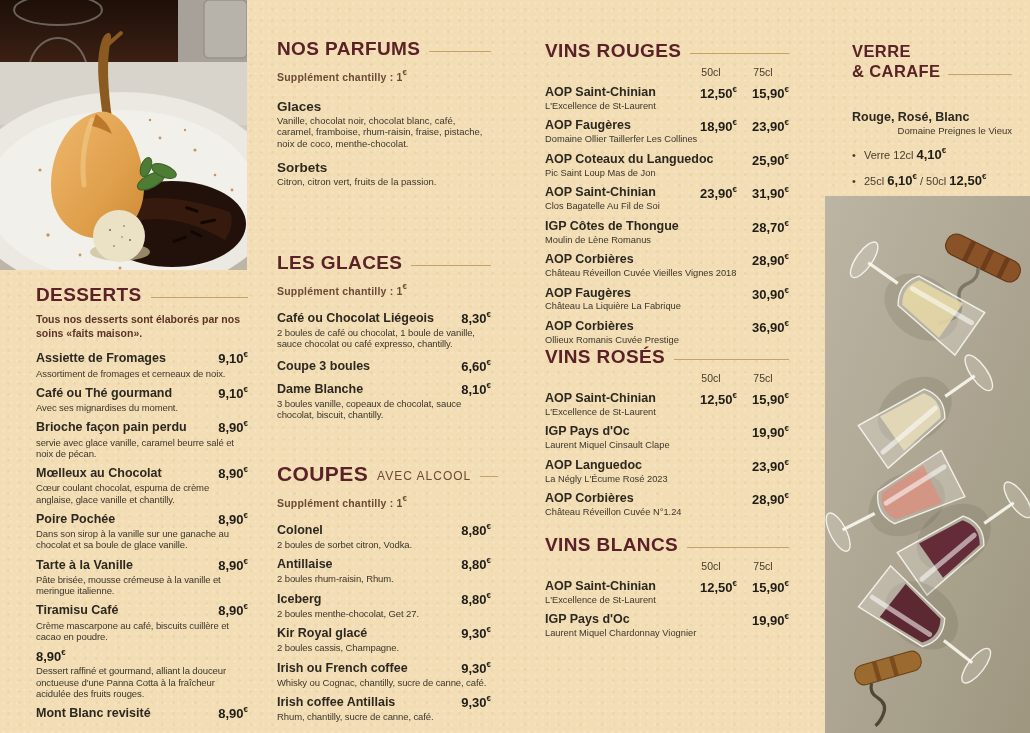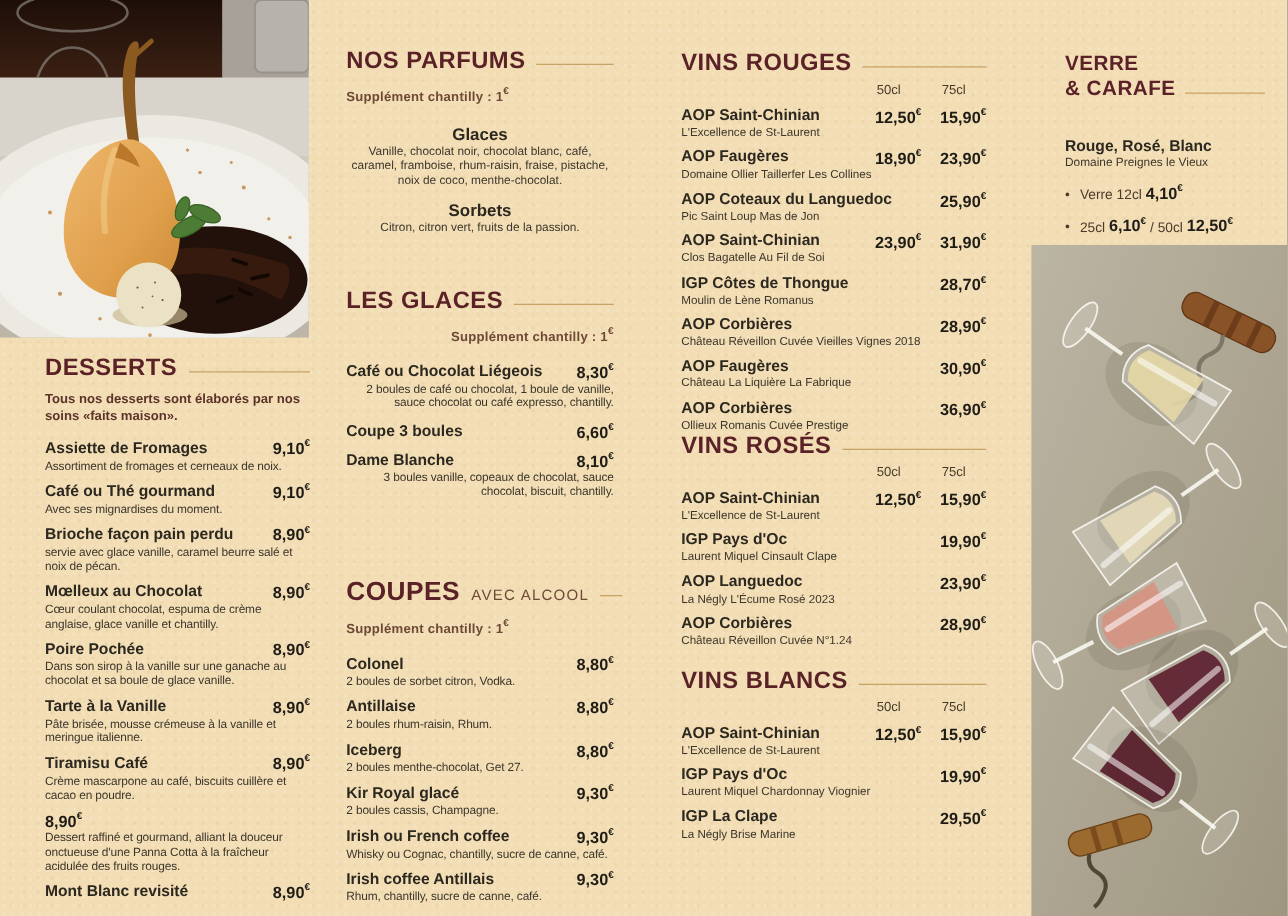--- a/index.html
+++ b/index.html
@@ -33,36 +33,36 @@
   .sec-rule{flex:1;border-top:1.4px solid #c8a164;margin-top:5px;min-width:18px;}
   
   .supp{font-size:10.5px;color:#6e4a36;margin:9px 0 14px 0;font-weight:bold;letter-spacing:.2px;}
   .item{margin-bottom:7px;}
   .item-head{display:flex;justify-content:space-between;align-items:flex-start;}
   .item-name{font-weight:bold;font-size:12.5px;color:#2c2820;line-height:1.12;padding-right:6px;}
   .item-price{font-weight:bold;font-size:13px;color:#1f1c16;white-space:nowrap;}
   sup.eur{font-size:8px;position:relative;top:-1px;font-weight:bold;}
   .item-desc{font-size:9.5px;color:#3c362a;line-height:1.18;margin-top:1px;letter-spacing:-.1px;}
   .intro{font-size:10.5px;font-weight:bold;color:#5c3328;line-height:1.3;margin:7px 0 11px 0;}
-  .group{margin-bottom:10px;text-align:center;}
+  .group{margin-bottom:10px;}
   .group-name{font-weight:bold;font-size:13.5px;color:#2c2820;}
   .group-desc{font-size:9.5px;color:#3c362a;line-height:1.25;margin-top:1px;}
   
   .wcols{display:flex;justify-content:flex-end;margin:4px 0 8px 0;}
   .wcol-label{width:52px;text-align:center;font-size:10.5px;color:#463b28;}
   .wrow{display:flex;align-items:flex-start;margin-bottom:8px;}
   .wmain{flex:1;min-width:0;}
   .wname{font-weight:bold;font-size:12.5px;color:#2c2820;white-space:nowrap;line-height:1.1;}
   .wsub{font-size:9.3px;color:#3c362a;white-space:nowrap;line-height:1.15;margin-top:1px;}
   .wprice{width:52px;text-align:right;font-weight:bold;font-size:13px;color:#1f1c16;white-space:nowrap;flex:none;}
   
   .vc-title{font-weight:bold;font-size:16.5px;letter-spacing:.4px;color:#5a2127;line-height:1.2;}
   .vc-head2{display:flex;align-items:center;gap:8px;}
   .vc-wine{font-weight:bold;font-size:12.5px;margin-top:28px;color:#2c2820;}
-  .vc-domain{font-size:9.5px;color:#3c362a;margin-top:1px;}
+  .vc-domain{font-size:9.5px;color:#3c362a;margin-top:1px;text-align:right;}
   .vc-line{margin-top:11px;font-size:11px;color:#4a3a2c;}
   .vc-line::before{content:"•";margin-right:5px;color:#4a3a2c;}
   .vc-label{font-size:11px;color:#4a3a2c;}
   .vc-price{font-weight:bold;font-size:13px;color:#1f1c16;}
 </style>
 </head>
 <body>
 
 <div class="page">
 
@@ -223,21 +223,21 @@
       <div class="group" style="margin-top:16px;">
         <div class="group-name">Glaces</div>
         <div class="group-desc">Vanille, chocolat noir, chocolat blanc, café, caramel, framboise, rhum-raisin, fraise, pistache, noix de coco, menthe-chocolat.</div>
       </div>
       <div class="group">
         <div class="group-name">Sorbets</div>
         <div class="group-desc">Citron, citron vert, fruits de la passion.</div>
       </div>
     </div>
 
-    <div class="sub" style="top:192px;text-align:right;">
+    <div class="sub" style="top:214px;">
       <div class="sec-head">
         <span class="sec-title">LES GLACES</span>
         <span class="sec-rule"></span>
       </div>
       <div class="supp"><span>Supplément chantilly : 1</span><sup class="eur">€</sup></div>
       <div class="item">
         <div class="item-head">
             <span class="item-name">Café ou Chocolat Liégeois</span>
             <span class="item-price"><span>8,30</span><sup class="eur">€</sup></span>
           </div>
@@ -447,28 +447,20 @@
         <div class="wprice"><span>12,50</span><sup class="eur">€</sup></div>
         <div class="wprice"><span>15,90</span><sup class="eur">€</sup></div>
       </div>
       <div class="wrow">
         <div class="wmain">
             <div class="wname">IGP Pays d'Oc</div>
             <div class="wsub">Laurent Miquel Chardonnay Viognier</div>
           </div>
         <div class="wprice"><span></span><sup class="eur" style="visibility: hidden;">€</sup></div>
         <div class="wprice"><span>19,90</span><sup class="eur">€</sup></div>
-      </div>
-      <div class="wrow">
-        <div class="wmain">
-            <div class="wname">IGP La Clape</div>
-            <div class="wsub">La Négly Brise Marine</div>
-          </div>
-        <div class="wprice"><span></span><sup class="eur" style="visibility: hidden;">€</sup></div>
-        <div class="wprice"><span>29,50</span><sup class="eur">€</sup></div>
       </div>
     </div>
   </div>
 
   <div class="col col-verre">
     <div class="vc-title">VERRE</div>
     <div class="vc-head2">
       <span class="vc-title">&amp; CARAFE</span>
       <span class="sec-rule"></span>
     </div>

